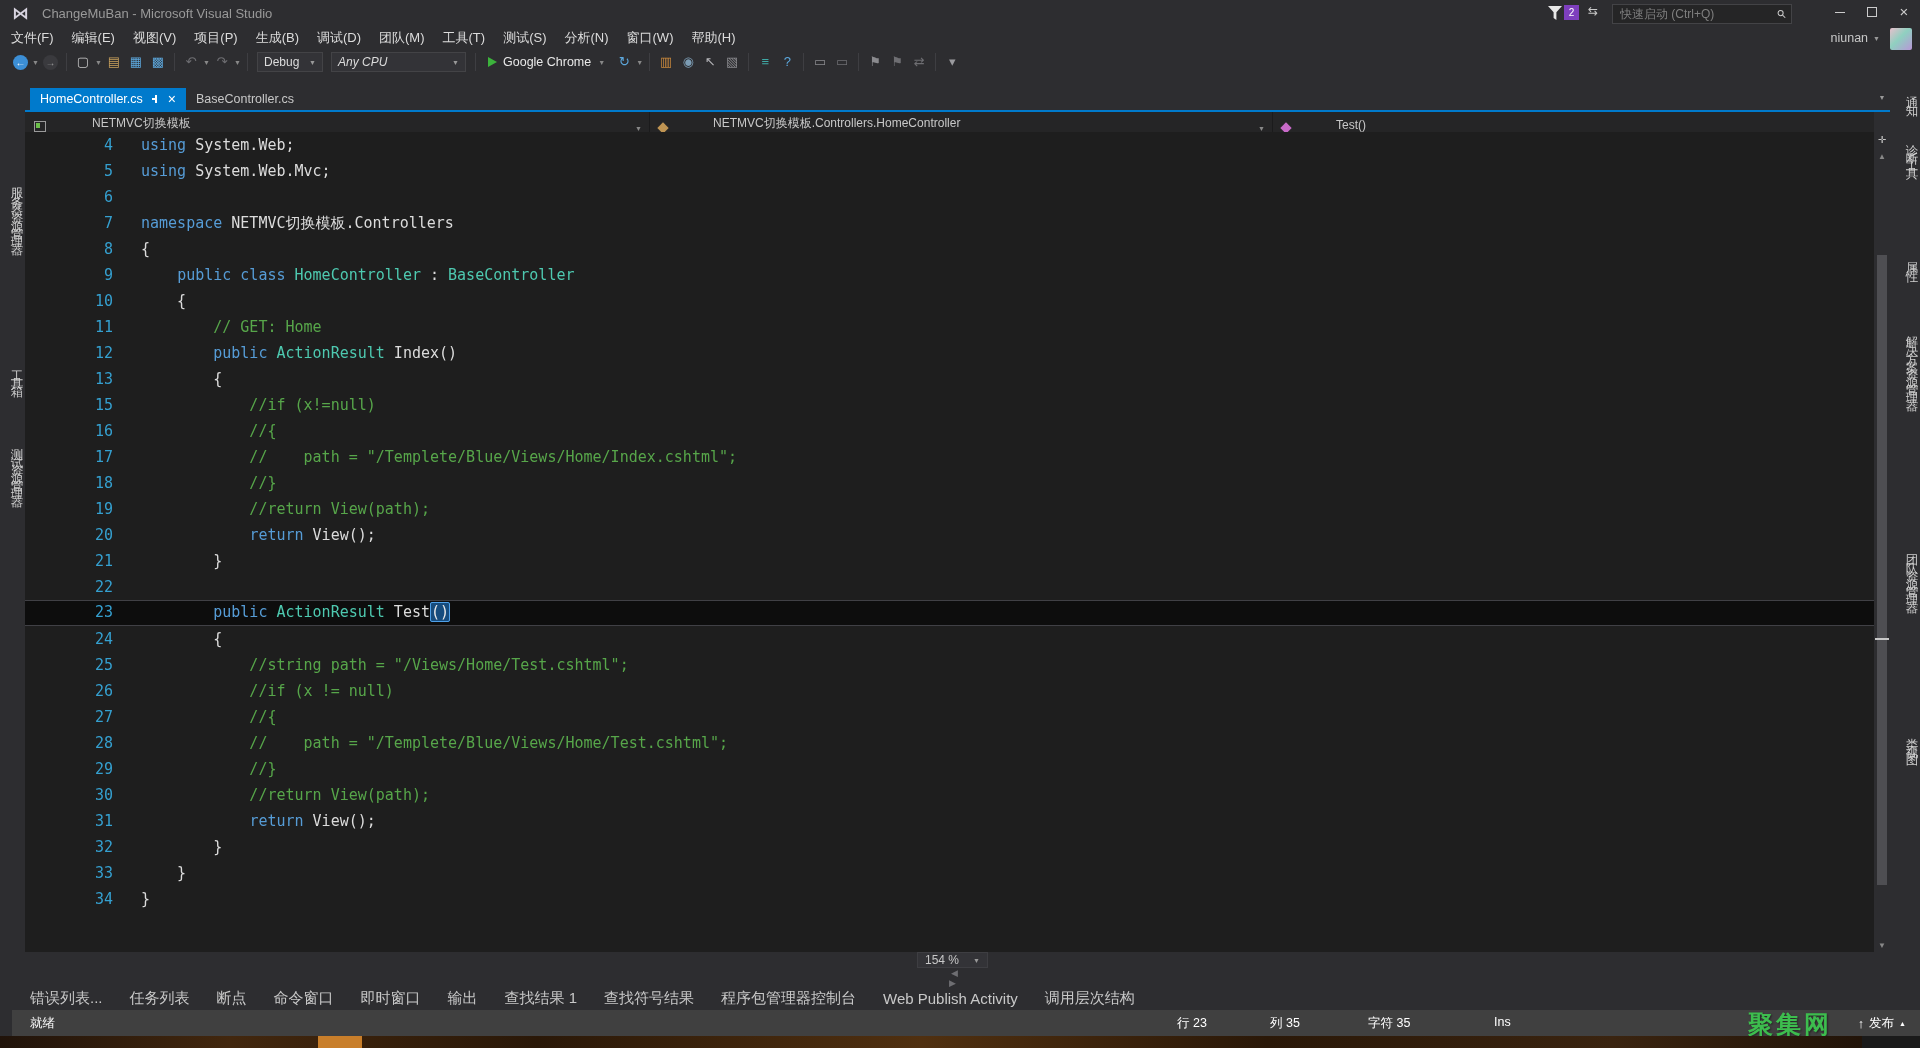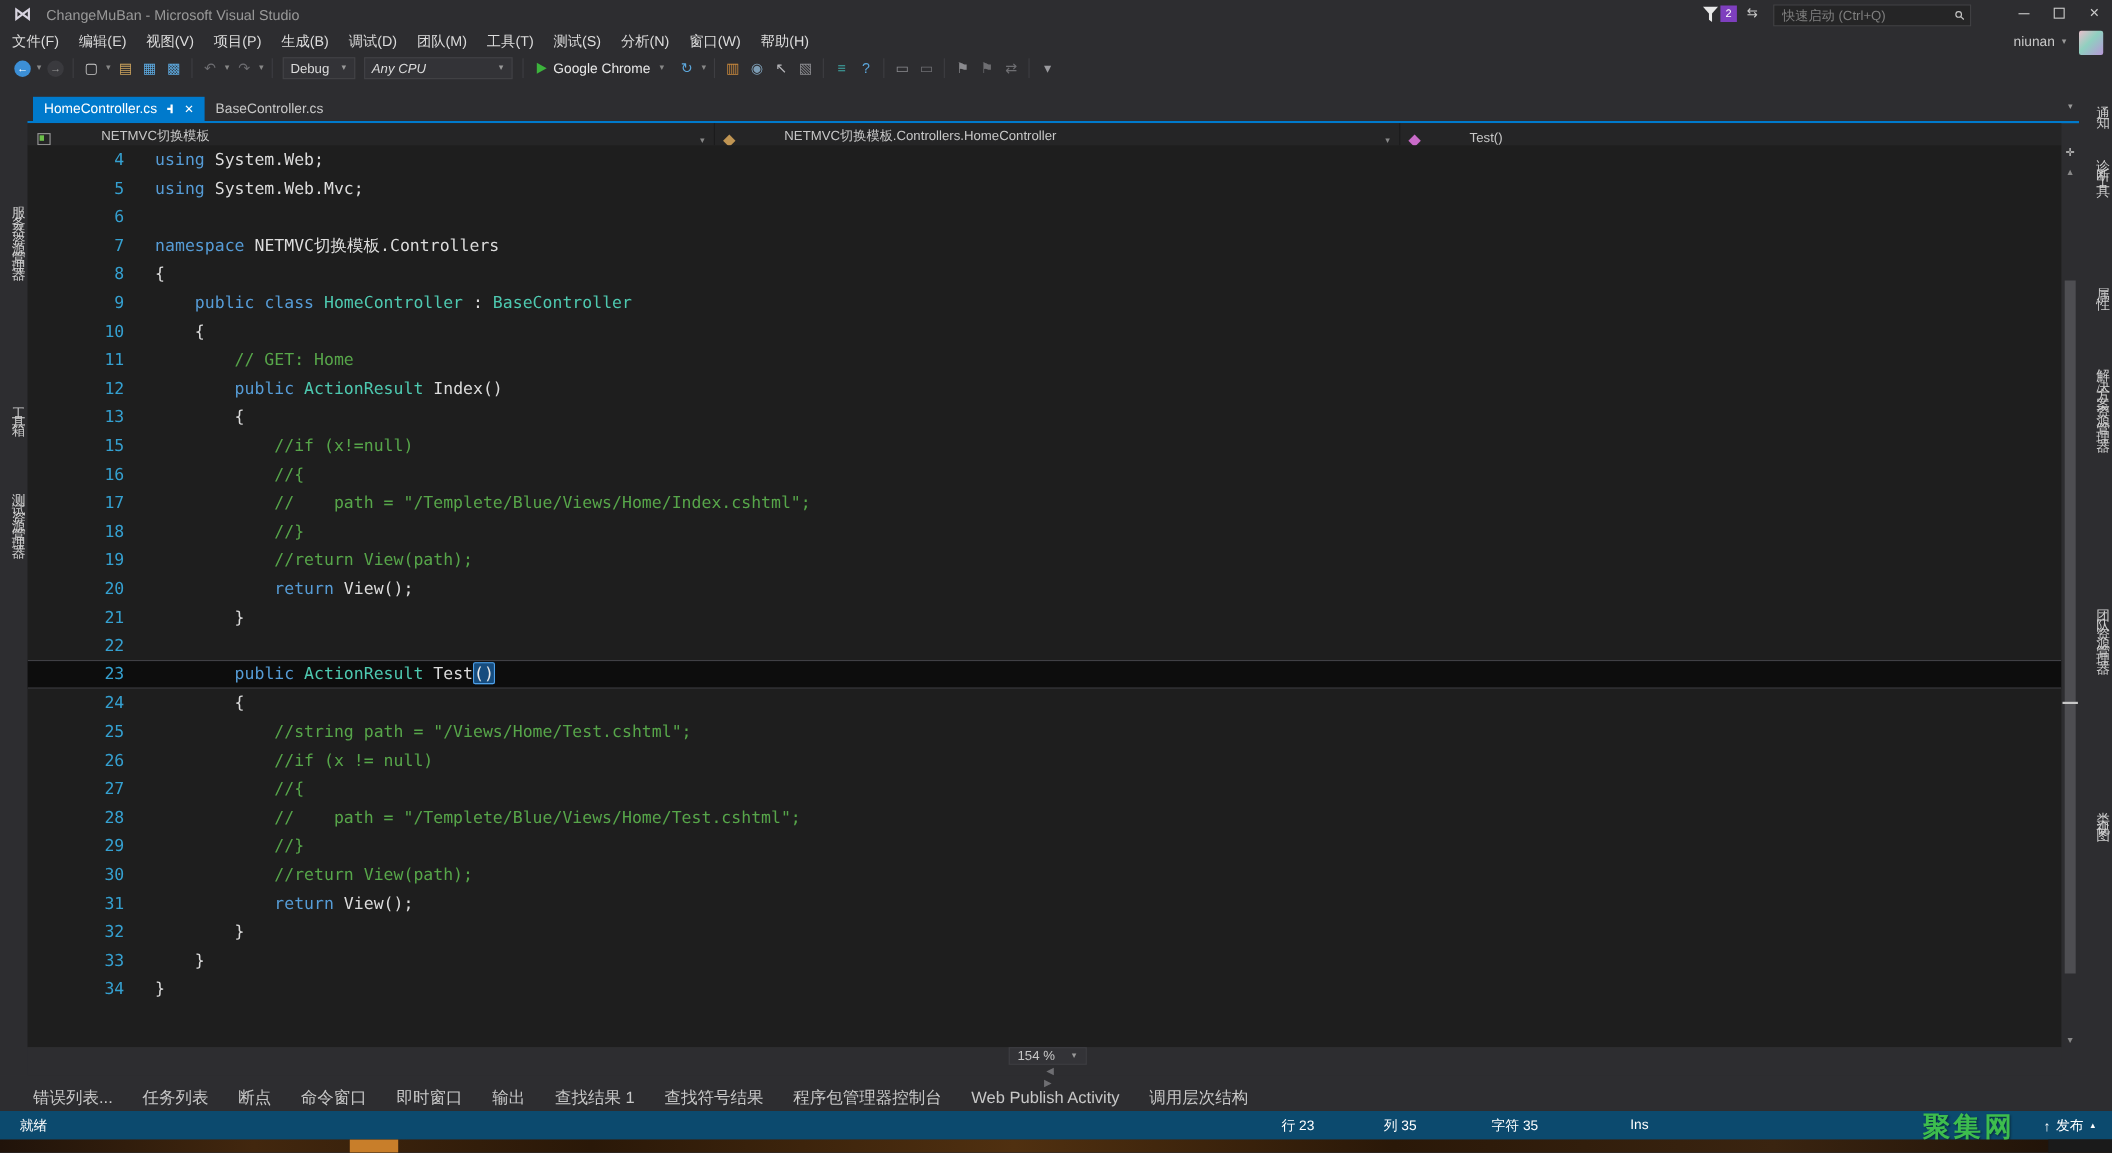--- a/index.html
+++ b/index.html
@@ -87,21 +87,21 @@
   .vs-split{position:absolute;top:42px;left:0;width:100%;text-align:center;font-size:10px;color:#C8C8C8;}
   .vs-up{position:absolute;top:60px;left:0;width:100%;text-align:center;font-size:8px;color:#888;}
   .vs-down{position:absolute;bottom:2px;left:0;width:100%;text-align:center;font-size:8px;color:#888;}
   .vs-thumb{position:absolute;left:3px;width:10px;top:163px;height:630px;background:#4E4E52;}
   .vs-marker{position:absolute;left:1px;width:14px;top:546px;height:2px;background:#C8C8C8;}
   
   .bottomtabs{position:absolute;left:0;right:0;top:986px;height:24px;display:flex;align-items:center;
               padding-left:30px;gap:27px;font-size:15px;color:#C8C8C8;}
   .btab{white-space:nowrap;}
   
-  .statusbar{position:absolute;left:0;right:0;top:1010px;height:26px;background:#0c4a6e;color:#FFFFFF;font-size:12.5px;}
+  .statusbar{position:absolute;left:12px;right:0;top:1010px;height:26px;background:#404040;color:#FFFFFF;font-size:12.5px;}
   .sb{position:absolute;top:5px;white-space:nowrap;}
   .sb-ready{left:18px;}
   .sb-line{left:1165px;}.sb-col{left:1258px;}.sb-char{left:1356px;}.sb-ins{left:1482px;}
   .watermark{position:absolute;right:88px;top:-2px;font-size:25px;font-weight:bold;color:#3DBD4E;
              letter-spacing:3px;text-shadow:1px 1px 2px rgba(0,0,0,.45);}
   .publish{position:absolute;right:14px;top:5px;display:flex;align-items:center;gap:5px;}
   .pub-caret{font-size:7px;}
   
   .desktop{position:absolute;left:0;right:0;top:1036px;height:12px;
            background:linear-gradient(90deg,#20130a 0%,#42270e 12%,#2a1808 28%,#503010 48%,#2a1808 66%,#3a2410 84%,#1c1007 100%);}

